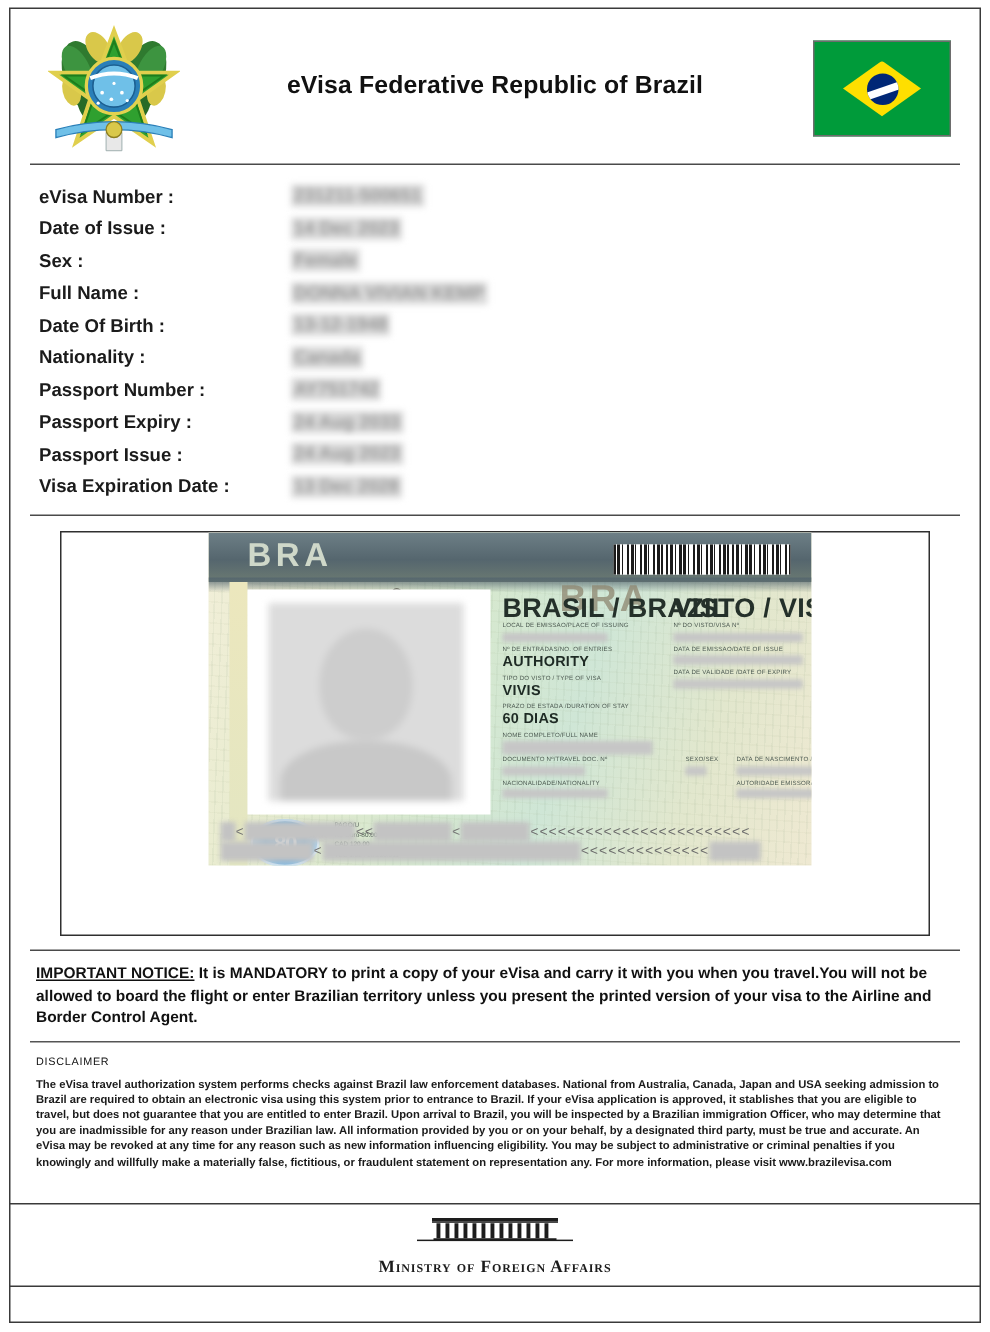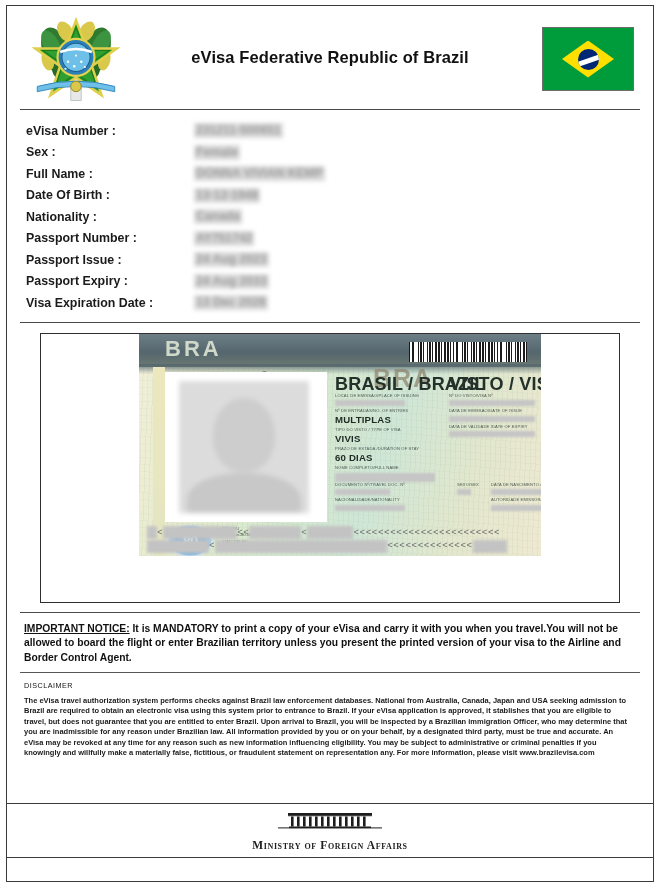--- a/index.html
+++ b/index.html
@@ -525,20 +525,24 @@
 
     <hr class="rule">
 
     <div class="fields">
 
       <div class="field-row">
         <div class="field-label">eVisa Number :</div>
         <div class="field-value">231211-500651</div>
       </div>
 
+      <div class="field-row">
+        <div class="field-label">Date of Issue :</div>
+        <div class="field-value">14 Dec 2023</div>
+      </div>
 
       <div class="field-row">
         <div class="field-label">Sex :</div>
         <div class="field-value">Female</div>
       </div>
 
       <div class="field-row">
         <div class="field-label">Full Name :</div>
         <div class="field-value">DONNA VIVIAN KEMP</div>
       </div>
@@ -552,27 +556,27 @@
         <div class="field-label">Nationality :</div>
         <div class="field-value">Canada</div>
       </div>
 
       <div class="field-row">
         <div class="field-label">Passport Number :</div>
         <div class="field-value">AY751742</div>
       </div>
 
       <div class="field-row">
+        <div class="field-label">Passport Expiry :</div>
+        <div class="field-value">24 Aug 2033</div>
+      </div>
+
+      <div class="field-row">
         <div class="field-label">Passport Issue :</div>
         <div class="field-value">24 Aug 2023</div>
-      </div>
-
-      <div class="field-row">
-        <div class="field-label">Passport Expiry :</div>
-        <div class="field-value">24 Aug 2033</div>
       </div>
 
       <div class="field-row">
         <div class="field-label">Visa Expiration Date :</div>
         <div class="field-value">13 Dec 2028</div>
       </div>
 
     </div>
 
     <hr class="rule">
@@ -598,21 +602,21 @@
             <div class="head"></div>
             <div class="shoulders"></div>
           </div>
         </div>
 
         <div class="col-mid">
           <div class="big-head">BRASIL / BRAZIL</div>
           <div class="micro">LOCAL DE EMISSAO/PLACE OF ISSUING</div>
           <span class="redact w70"></span>
           <div class="micro">Nº DE ENTRADAS/NO. OF ENTRIES</div>
-          <div class="val-big">MULTIPLAS</div>
+          <div class="val-big">AUTHORITY</div>
           <div class="micro">TIPO DO VISTO / TYPE OF VISA</div>
           <div class="val-big">VIVIS</div>
           <div class="micro">PRAZO DE ESTADA /DURATION OF STAY</div>
           <div class="val-big">60 DIAS</div>
           <div class="micro">NOME COMPLETO/FULL NAME</div>
           <span class="redact w100 t9"></span>
         </div>
 
         <div class="col-right">
           <div class="big-head">VISTO / VISA</div>

